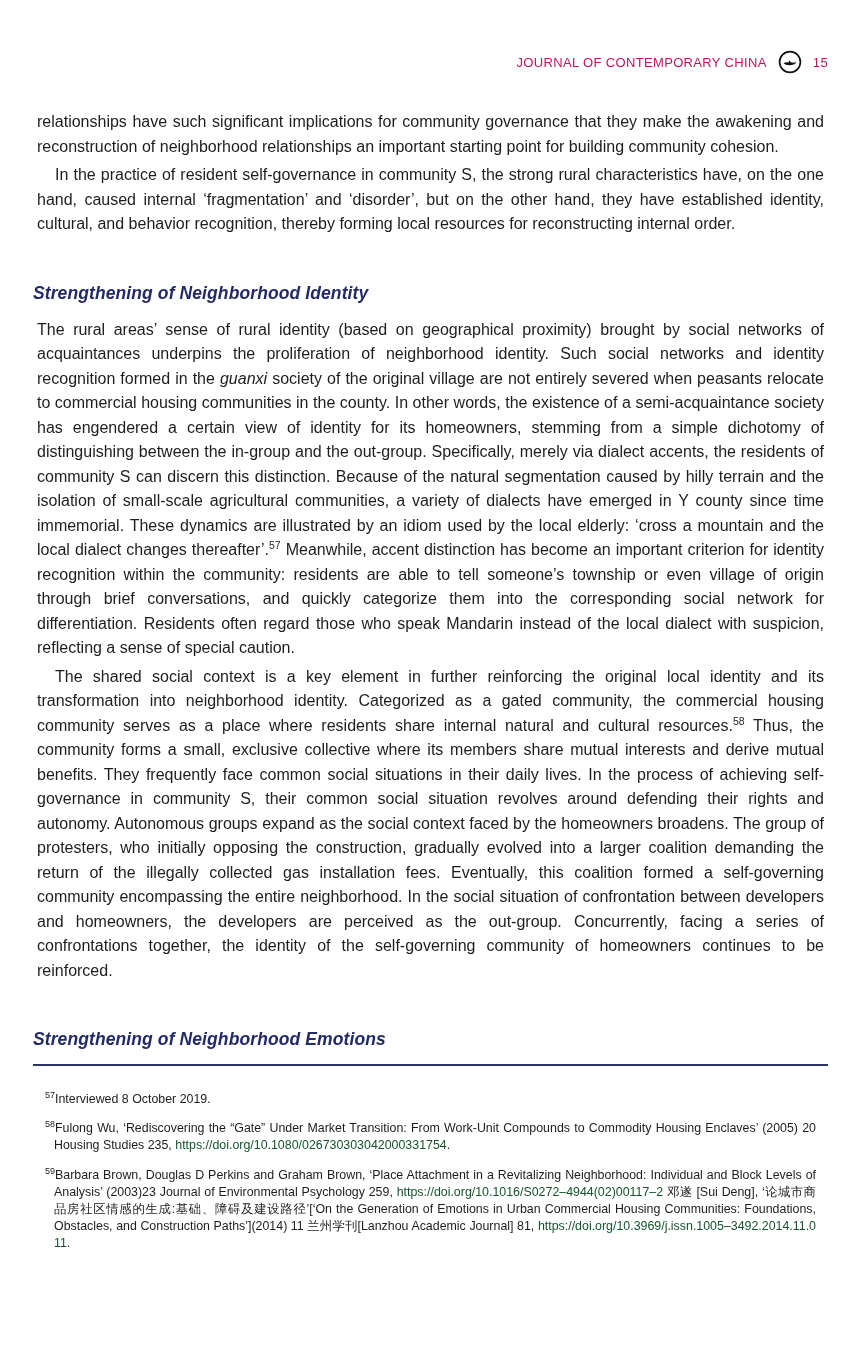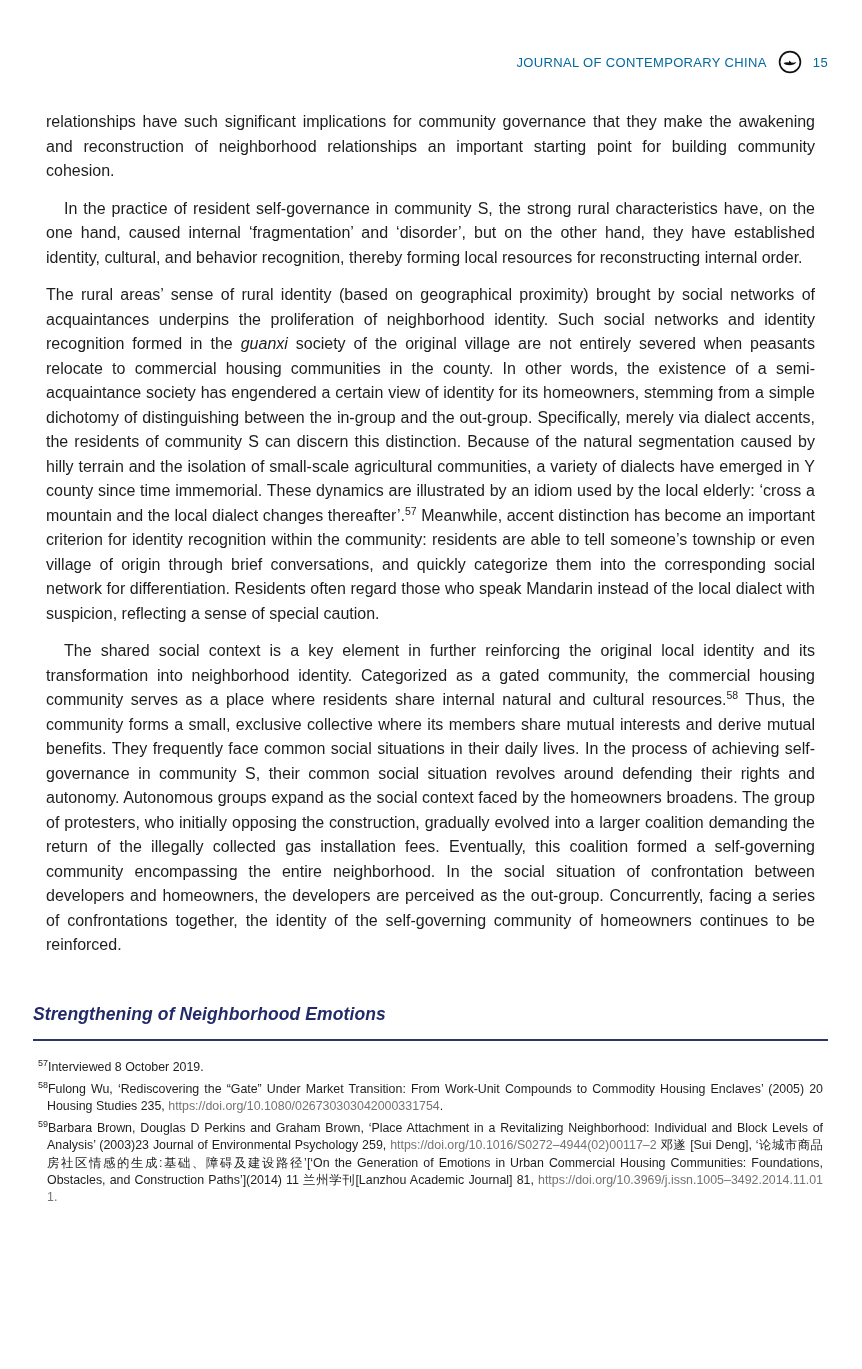--- a/index.html
+++ b/index.html
@@ -14,31 +14,31 @@
     padding: 50px 34px 0 33px;
   }
   .page-header {
     display: flex;
     justify-content: flex-end;
     align-items: center;
     gap: 11px;
     margin-bottom: 36px;
     font-size: 13px;
     letter-spacing: 0.35px;
-    color: #0369a1;
+    color: #be185d;
     white-space: nowrap;
   }
   .tf-logo { width: 24px; height: 24px; display: inline-block; }
   .page-number { font-size: 13px; }
   .article-body { }
   .para {
     font-size: 16px;
     line-height: 24.5px;
     text-align: justify;
-    margin: 13px;
+    margin: 4px;
     hyphens: auto;
   }
   .para.indent { text-indent: 18px; }
   .section-heading {
     color: #232a68;
     font-size: 17.5px;
     font-style: italic;
     font-weight: bold;
     margin: 46px 0 14px 0;
     letter-spacing: 0.1px;
@@ -58,29 +58,29 @@
   .footnotes {
     padding-top: 5px;
     font-size: 12.4px;
     line-height: 17.2px;
     color: #1d1d1f;
   }
   .footnote {
     padding-left: 9px;
     text-indent: -9px;
     text-align: justify;
-    margin: 5px;
+    margin: 12px;
   }
   .fn-num {
     font-size: 9px;
     line-height: 0;
     vertical-align: super;
   }
   .fn-link {
-    color: #737373;
+    color: #14532d;
     text-decoration: none;
     word-break: break-all;
   }
 </style>
 </head>
 <body>
 
 <header class="page-header">
   <span class="journal-title">JOURNAL OF CONTEMPORARY CHINA</span>
   <span class="tf-logo">
@@ -88,20 +88,21 @@
       <circle cx="12" cy="12" r="10.4" fill="none" stroke="#111111" stroke-width="1.7"></circle>
       <path d="M5.6 13.1 C7.5 16.2 16.5 16.3 18.4 12.1 C16.4 12.8 15.2 12.9 13.3 12.6 L11.4 10.6 L10.7 12.4 C8.9 12.4 7.5 12.1 5.6 13.1 Z" fill="#111111"></path>
     </svg>
   </span>
   <span class="page-number">15</span>
 </header>
 
 <main class="article-body" id="article-body">
     <p class="para">relationships have such significant implications for community governance that they make the awakening and reconstruction of neighborhood relationships an important starting point for building community cohesion.</p>
     <p class="para indent">In the practice of resident self-governance in community S, the strong rural characteristics have, on the one hand, caused internal ‘fragmentation’ and ‘disorder’, but on the other hand, they have established identity, cultural, and behavior recognition, thereby forming local resources for reconstructing internal order.</p>
+    <h2 class="section-heading">Strengthening of Neighborhood Identity</h2>
     <p class="para">The rural areas’ sense of rural identity (based on geographical proximity) brought by social networks of acquaintances underpins the proliferation of neighborhood identity. Such social networks and identity recognition formed in the <em class="italic-term">guanxi</em> society of the original village are not entirely severed when peasants relocate to commercial housing communities in the county. In other words, the existence of a semi-acquaintance society has engendered a certain view of identity for its homeowners, stemming from a simple dichotomy of distinguishing between the in-group and the out-group. Specifically, merely via dialect accents, the residents of community S can discern this distinction. Because of the natural segmentation caused by hilly terrain and the isolation of small-scale agricultural communities, a variety of dialects have emerged in Y county since time immemorial. These dynamics are illustrated by an idiom used by the local elderly: ‘cross a mountain and the local dialect changes thereafter’.<sup class="fn-ref">57</sup> Meanwhile, accent distinction has become an important criterion for identity recognition within the community: residents are able to tell someone’s township or even village of origin through brief conversations, and quickly categorize them into the corresponding social network for differentiation. Residents often regard those who speak Mandarin instead of the local dialect with suspicion, reflecting a sense of special caution.</p>
     <p class="para indent">The shared social context is a key element in further reinforcing the original local identity and its transformation into neighborhood identity. Categorized as a gated community, the commercial housing community serves as a place where residents share internal natural and cultural resources.<sup class="fn-ref">58</sup> Thus, the community forms a small, exclusive collective where its members share mutual interests and derive mutual benefits. They frequently face common social situations in their daily lives. In the process of achieving self-governance in community S, their common social situation revolves around defending their rights and autonomy. Autonomous groups expand as the social context faced by the homeowners broadens. The group of protesters, who initially opposing the construction, gradually evolved into a larger coalition demanding the return of the illegally collected gas installation fees. Eventually, this coalition formed a self-governing community encompassing the entire neighborhood. In the social situation of confrontation between developers and homeowners, the developers are perceived as the out-group. Concurrently, facing a series of confrontations together, the identity of the self-governing community of homeowners continues to be reinforced.</p>
     <h2 class="section-heading">Strengthening of Neighborhood Emotions</h2>
   </main>
 
 <hr class="footnote-rule">
 
 <section class="footnotes" id="footnote-list">
     <div class="footnote"><sup class="fn-num">57</sup>Interviewed 8 October 2019.</div>
     <div class="footnote"><sup class="fn-num">58</sup>Fulong Wu, ‘Rediscovering the “Gate” Under Market Transition: From Work-Unit Compounds to Commodity Housing Enclaves’ (2005) 20 Housing Studies 235, <a class="fn-link" href="#">https://doi.org/10.1080/026730303042000331754</a>.</div>

